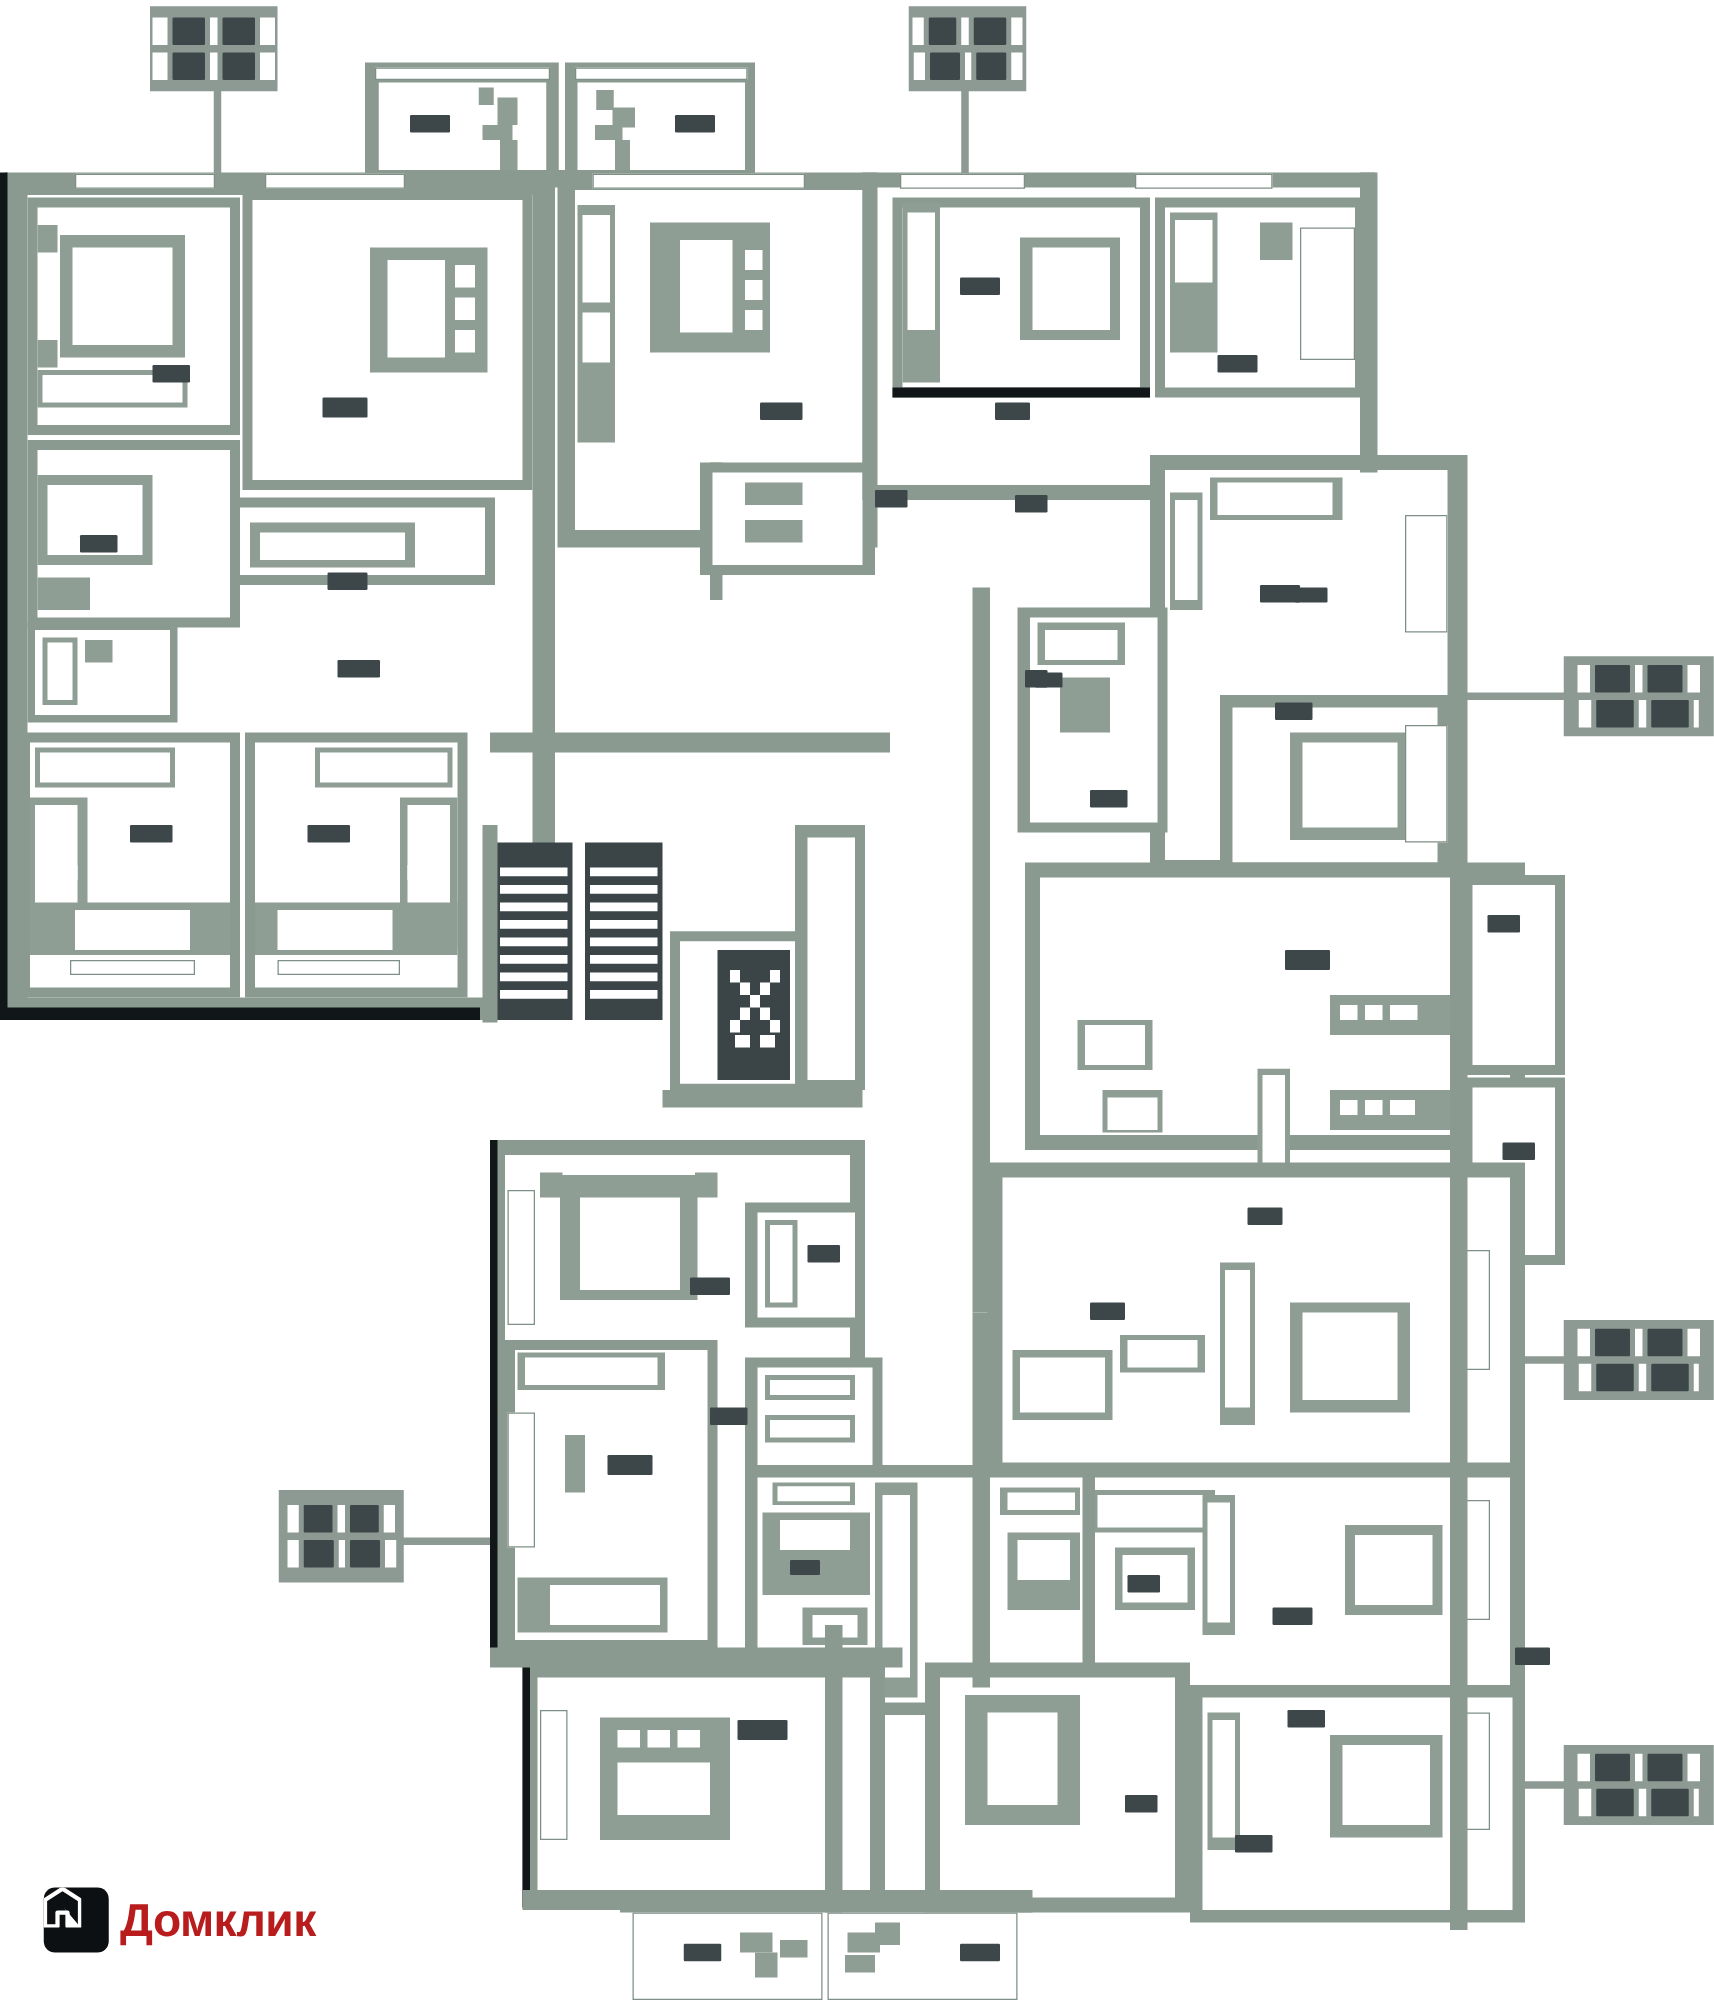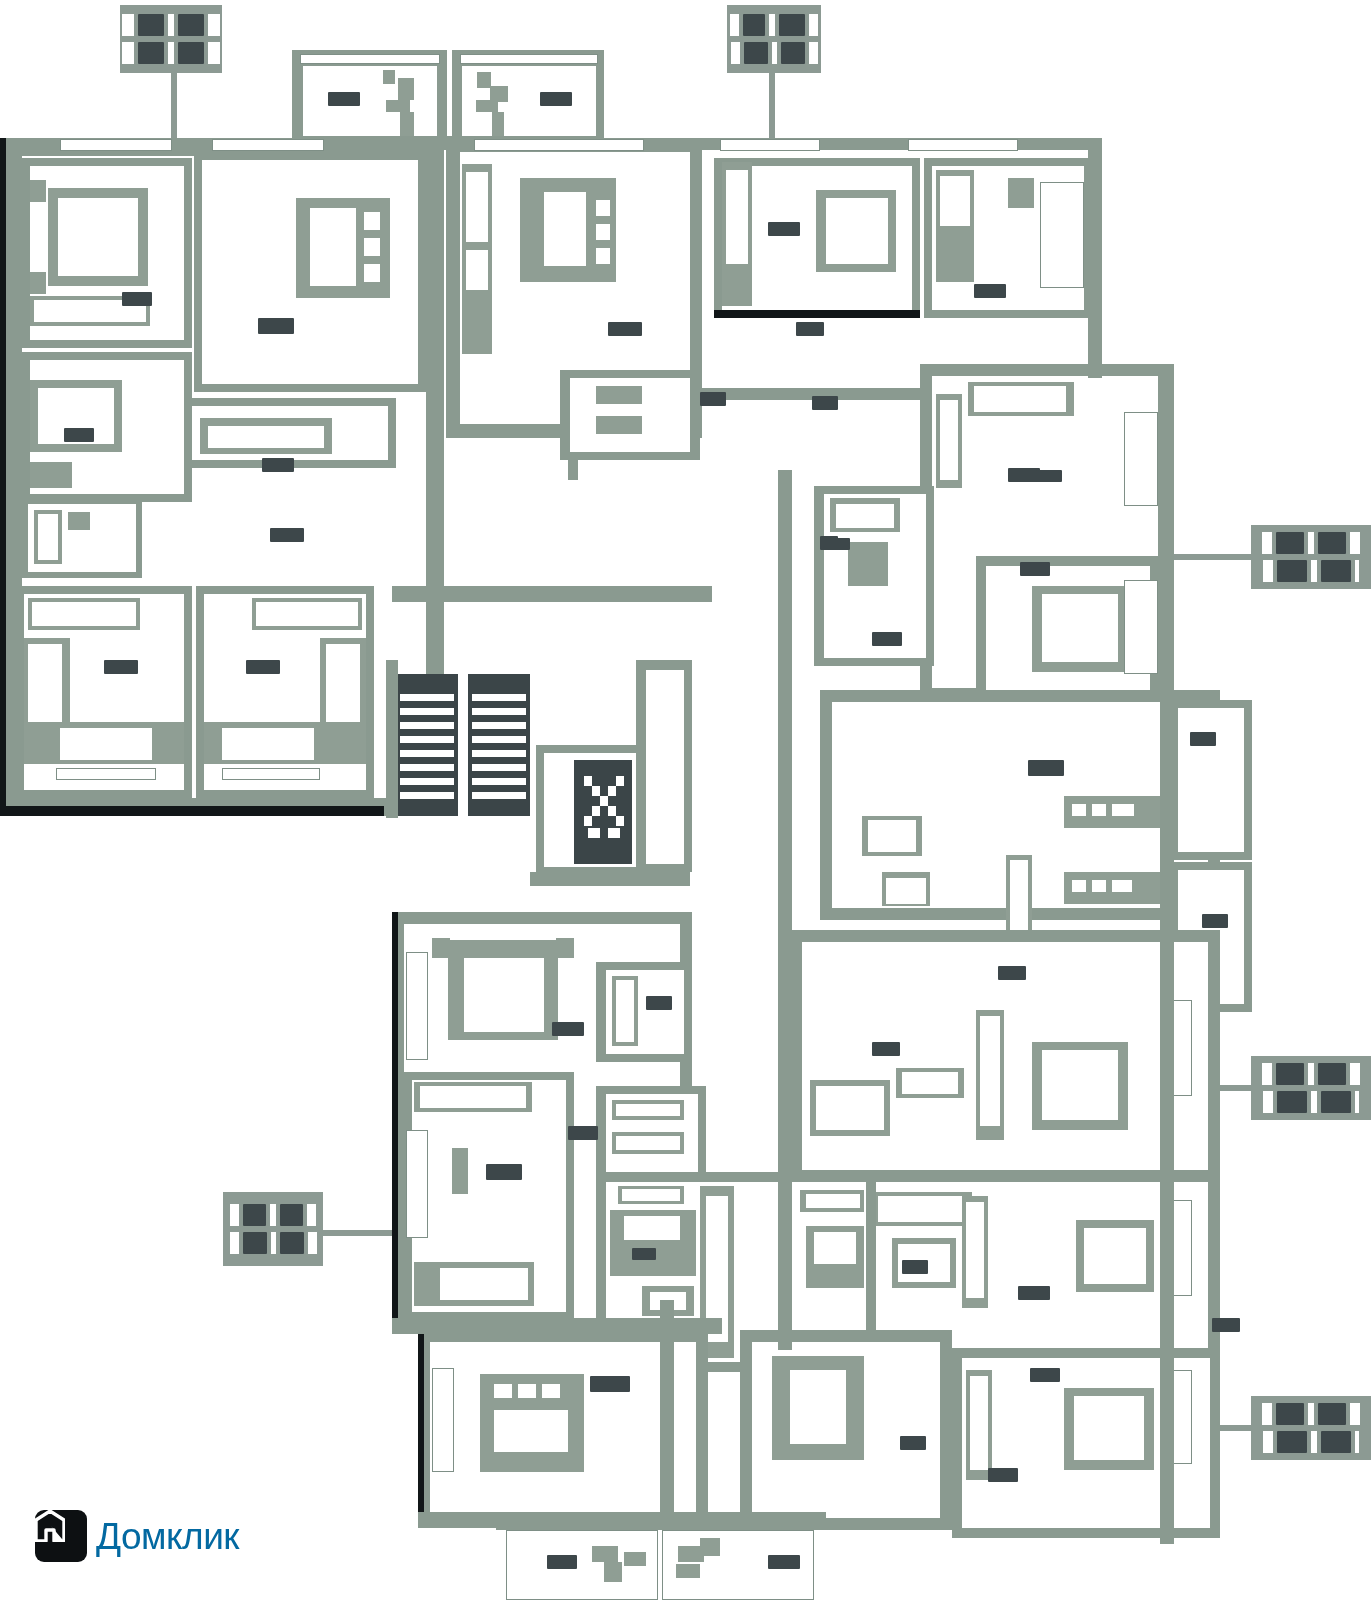--- a/index.html
+++ b/index.html
@@ -34,21 +34,21 @@
   .callout .crow{display:flex;gap:4px;align-items:center;height:24px;}
   .callout .seg{background:#3d474a;height:22px;border-radius:1px;}
   .callout .gap{background:#ffffff;height:22px;width:7px;}
   .leader{position:absolute;background:#8c9a93;}
 
   
   #logo{position:absolute;left:35px;top:1510;display:flex;align-items:center;
         gap:9px;}
   #logo .mark{width:52px;height:52px;background:#0d1012;border-radius:9px;
               position:relative;}
-  #logo .word{color:#0369a1;font-size:37px;font-weight:normal;letter-spacing:-.5px;
+  #logo .word{color:#b91c1c;font-size:37px;font-weight:bold;letter-spacing:-.5px;
               line-height:1;}
 </style>
 </head>
 <body>
 
 <div id="stage">
 
   <div class="leader" style="left:171px;top:72px;width:6px;height:78px;"></div>
   <div class="callout" style="left:120px;top:5px;width:102px;height:68px;">
     <div class="crow">

